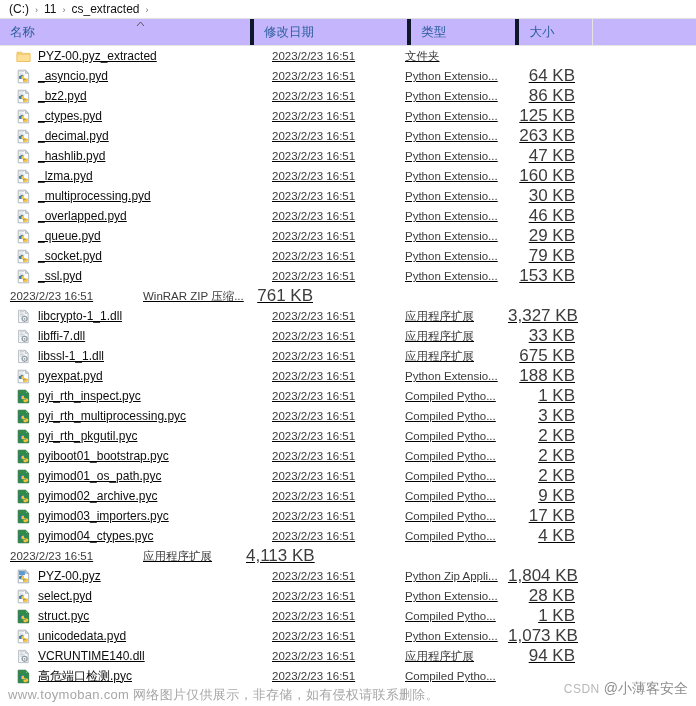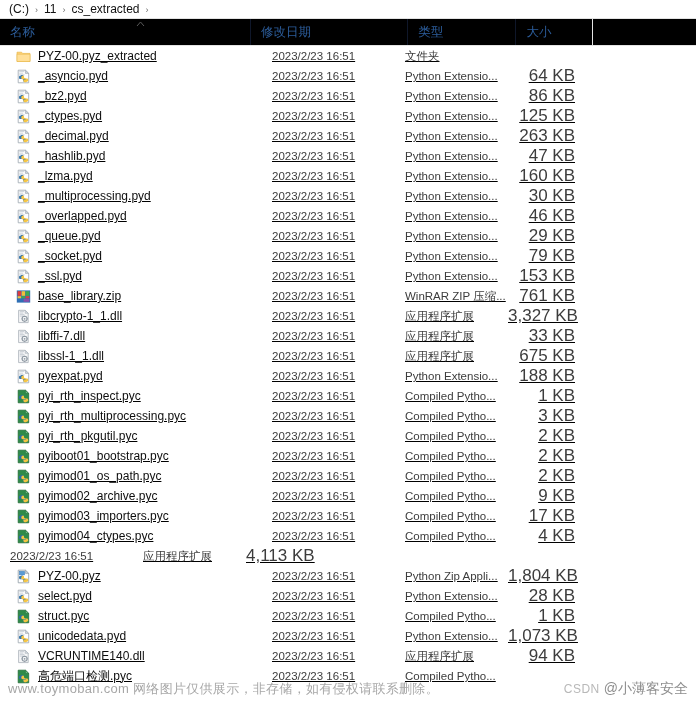--- a/index.html
+++ b/index.html
@@ -46,34 +46,34 @@
     width: 100%;
   }
 
   
   #col-header {
     height: 26px;
     display: flex;
     align-items: center;
     position: relative;
     border-bottom: 1px solid #e4e4e4;
-    background: #000000;
+    background: #c4b5fd;
   }
   #col-header .col {
     position: relative;
     height: 26px;
     display: flex;
     align-items: center;
     box-sizing: border-box;
     color: #2c5d9b;
     font-size: 12.5px;
     padding-left: 10px;
     white-space: nowrap;
   }
-  #col-header .col + .col { border-left: 1px solid #0f172a; }
+  #col-header .col + .col { border-left: 4px solid #0f172a; }
   .col-name { width: 262px; }
   .col-date { width: 133px; }
   .col-type { width: 113px; margin-left: 30px; }
   .col-size { width: 80px; }
   .col-pad  { width: 108px; border-left: 1px solid #e4e4e4; height: 26px; }
   .sort-caret {
     position: absolute;
     left: 136px;
     top: 1px;
     font-size: 9px;
@@ -140,21 +140,21 @@
     flex: 0 0 15px;
     position: relative;
     display: inline-block;
   }
   .icon svg { display: block; }
 
   
   #wm-toymoban {
     position: absolute;
     left: 8px;
-    bottom: 8px;
+    bottom: 2px;
     font-size: 13px;
     color: rgba(150,150,150,0.85);
     letter-spacing: 0.3px;
     white-space: nowrap;
     pointer-events: none;
   }
   #wm-csdn {
     position: absolute;
     right: 8px;
     bottom: 8px;
@@ -405,36 +405,20 @@
             <path d="M9.8 13.3c-2.0 0-2.4-.6-2.4-1.5v-1.1h2.4v-.5H6.8c-1.0 0-1.5-.6-1.5-1.7 0-1.1.6-1.7 1.5-1.7H8v1.2c0 .9.5 1.4 1.5 1.4h1.3c.9 0 1.4.6 1.4 1.6v.3c0 1.0-.5 1.4-1.4 1.4z" fill="#f5c542"></path>
           </svg>
         </span>
         <span class="label">_ssl.pyd</span>
       </div>
       <div class="cell-date">2023/2/23 16:51</div>
       <div class="cell-type">Python Extensio...</div>
       <div class="cell-size">153 KB</div>
     </div>
     <div class="row">
-      <div class="cell-name">
-        <span class="icon">
-          <svg width="15" height="15" viewBox="0 0 15 15">
-            <rect x="0.8" y="1.4" width="13.4" height="12.2" fill="#2f6fb5"></rect>
-            <rect x="1.6" y="2.2" width="3.6" height="4.6" fill="#e23b3b"></rect>
-            <rect x="5.6" y="2.2" width="3.6" height="4.6" fill="#f0c03c"></rect>
-            <rect x="9.6" y="2.2" width="3.8" height="4.6" fill="#3fa84c"></rect>
-            <rect x="1.6" y="7.2" width="3.6" height="2.2" fill="#f0c03c"></rect>
-            <rect x="5.6" y="7.2" width="3.6" height="2.2" fill="#3fa84c"></rect>
-            <rect x="9.6" y="7.2" width="3.8" height="2.2" fill="#e23b3b"></rect>
-            <rect x="1.6" y="9.8" width="5.6" height="3.0" fill="#2f6fb5"></rect>
-            <rect x="7.6" y="9.8" width="5.8" height="3.0" fill="#8a4fa8"></rect>
-          </svg>
-        </span>
-        <span class="label">base_library.zip</span>
-      </div>
       <div class="cell-date">2023/2/23 16:51</div>
       <div class="cell-type">WinRAR ZIP 压缩...</div>
       <div class="cell-size">761 KB</div>
     </div>
     <div class="row">
       <div class="cell-name">
         <span class="icon">
           <svg width="15" height="15" viewBox="0 0 15 15">
             <path d="M2.6 1.3h6.6l3.0 3.0v9.3H2.6z" fill="#f6f7f8" stroke="#a8b0b8" stroke-width="0.8"></path>
             <path d="M9.2 1.3l3.0 3.0H9.2z" fill="#d8dee3" stroke="#a8b0b8" stroke-width="0.6"></path>

